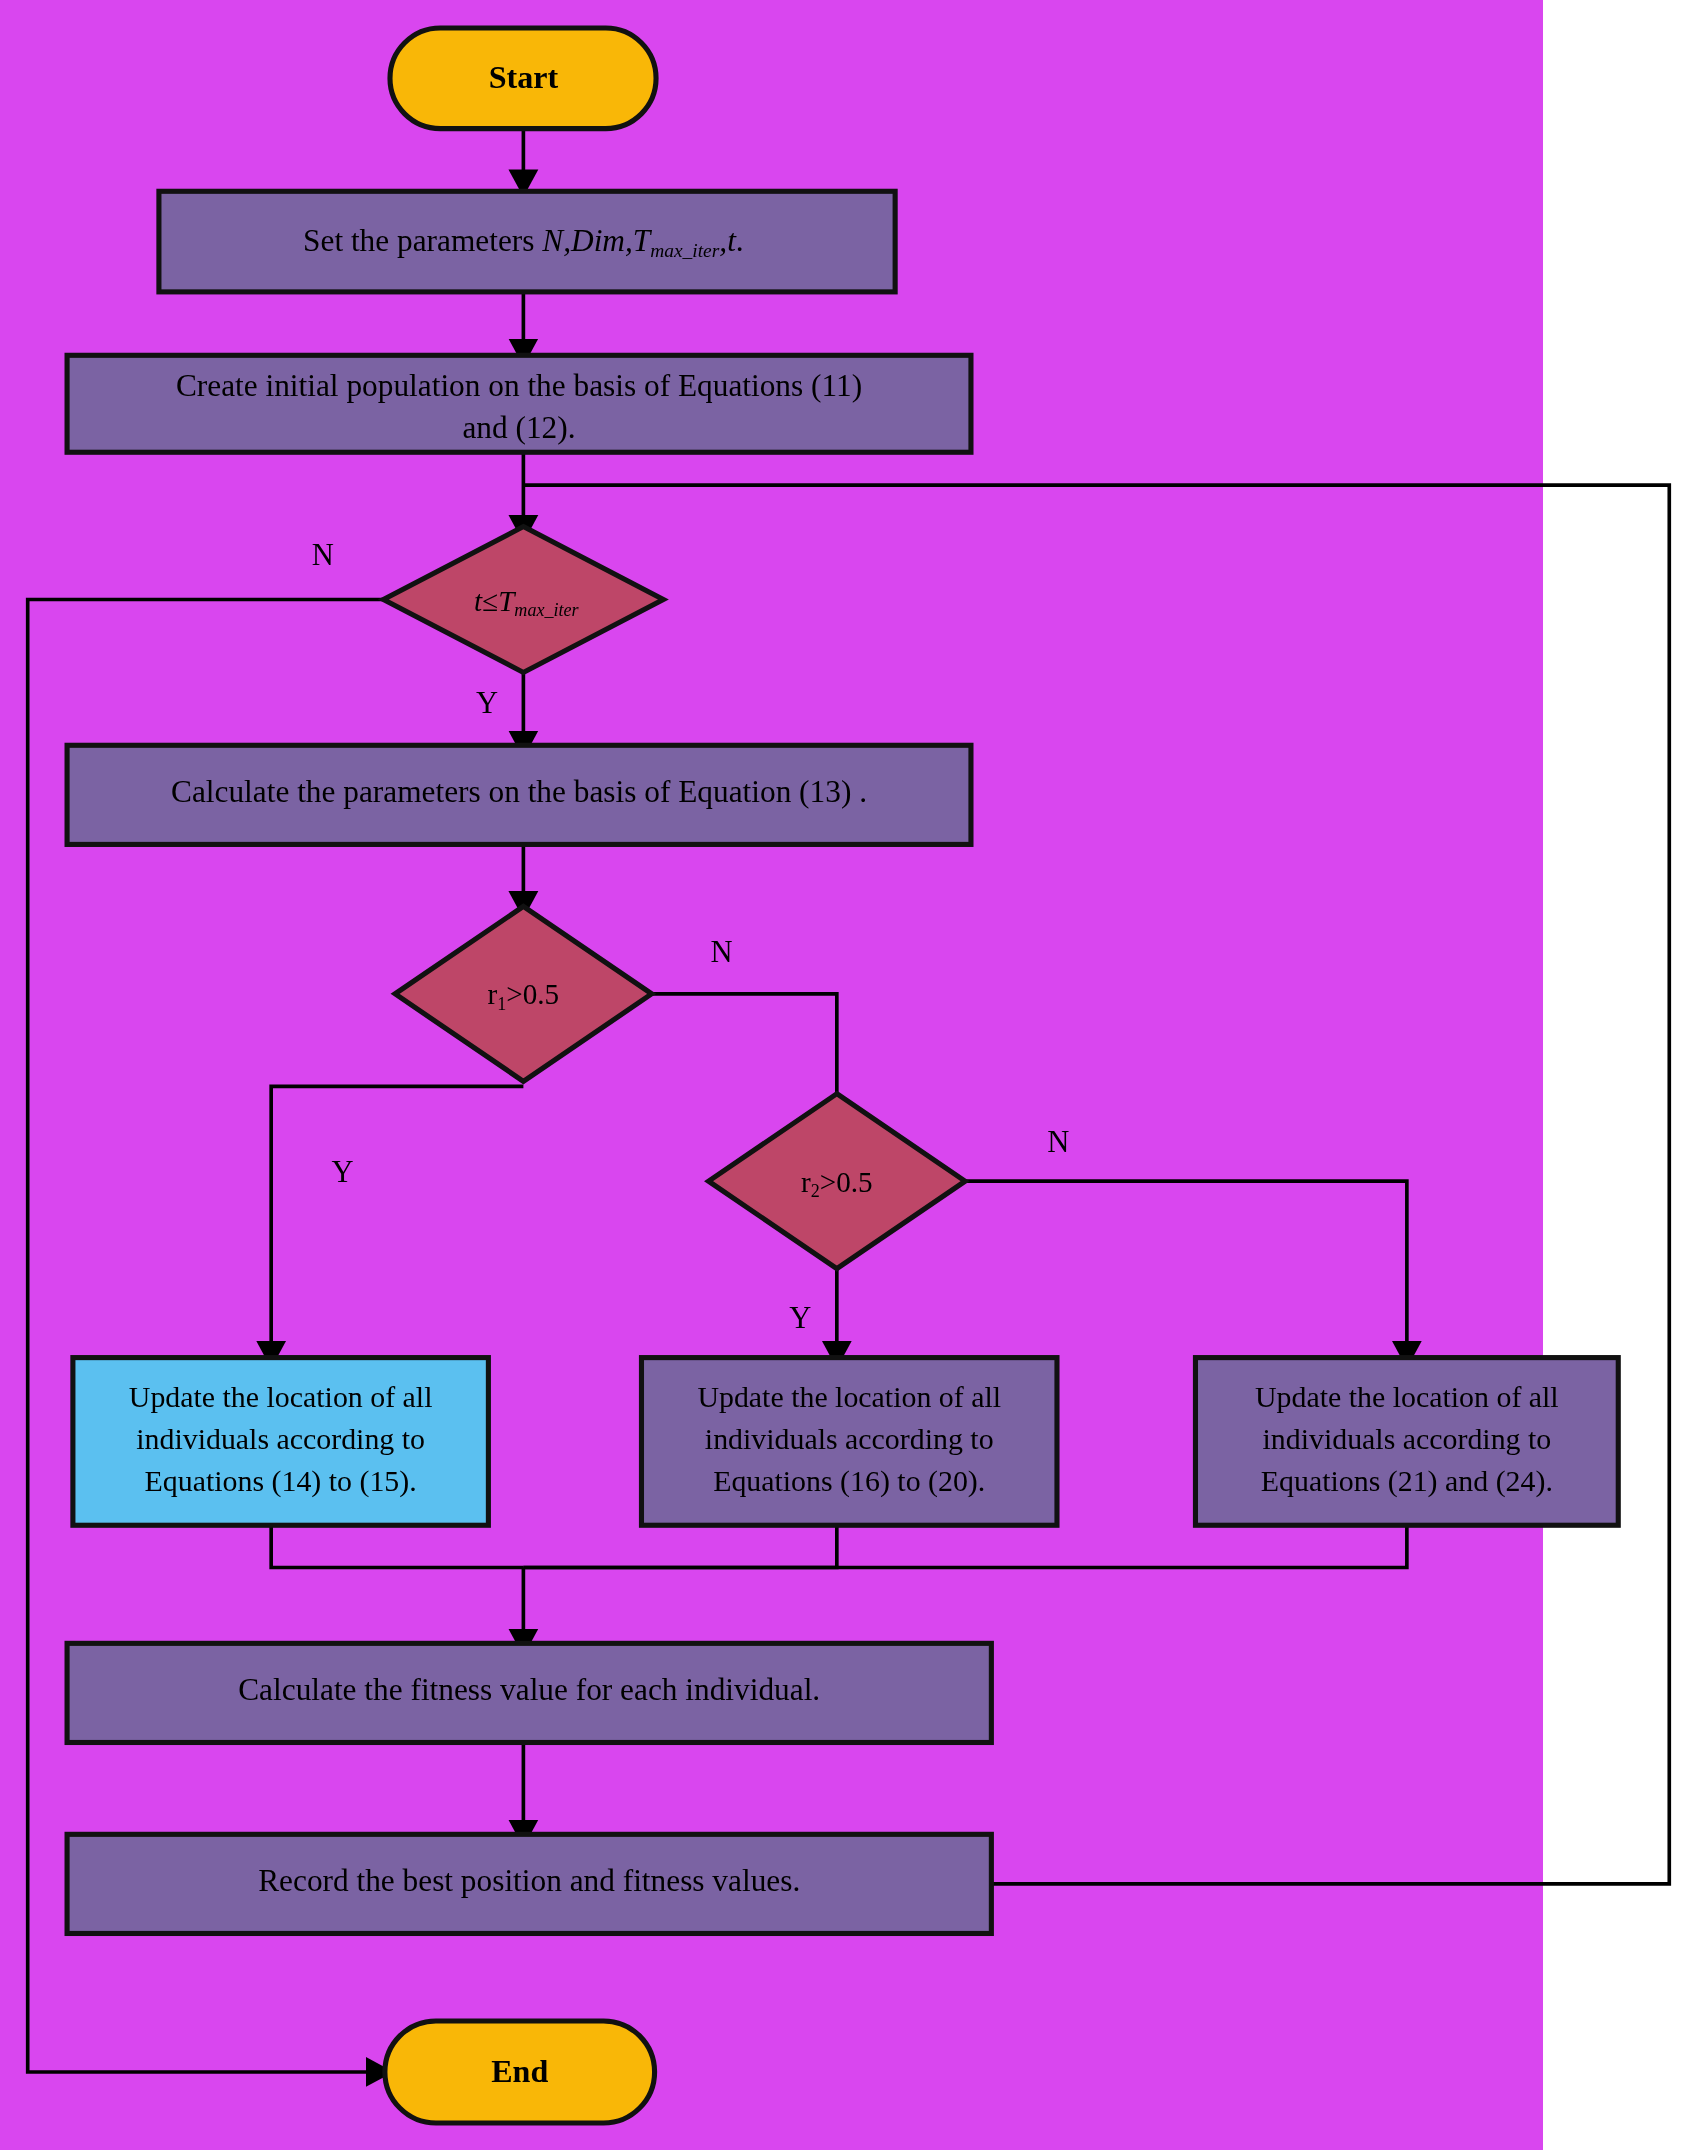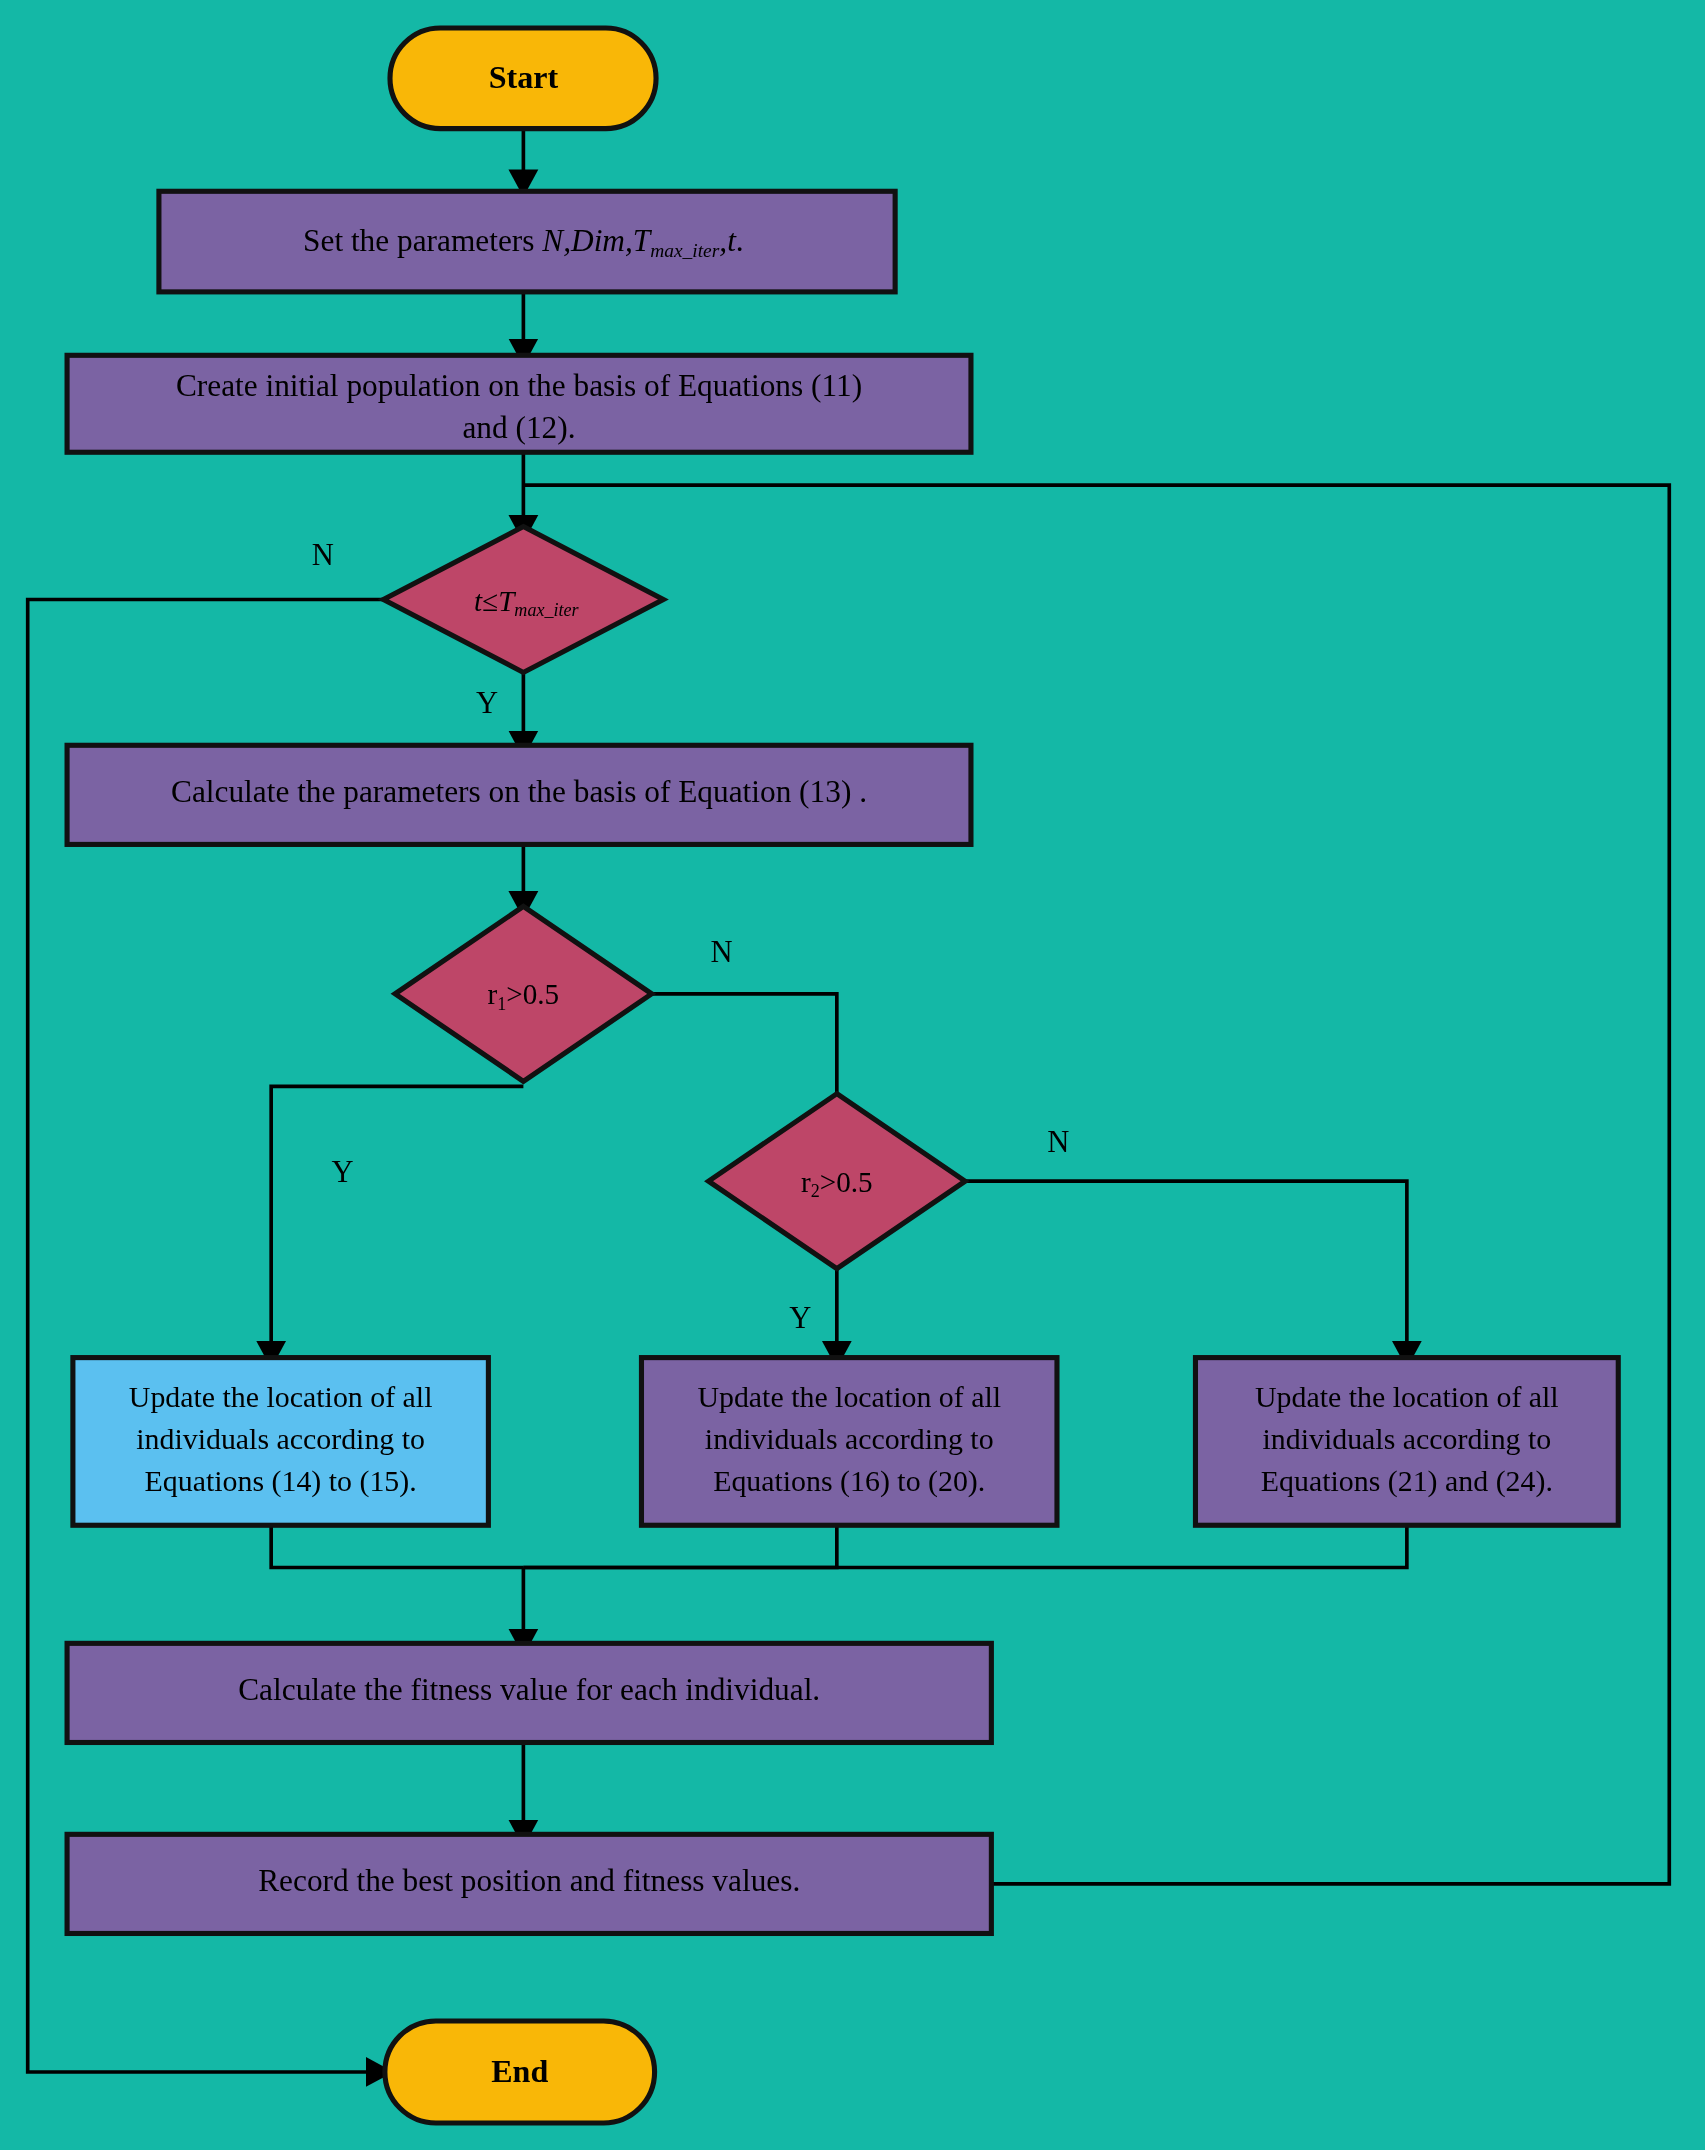--- a/index.html
+++ b/index.html
@@ -8,23 +8,23 @@
     background: #ffffff;
   }
   body {
     width: 1705px;
     height: 2151px;
     font-family: "Liberation Serif", "DejaVu Serif", serif;
     overflow: hidden;
   }
   #flowchart-root {
     position: relative;
-    width: 1705px;
+    width: 1543px;
     height: 2151px;
-    background: #14b8a6;
+    background: #d946ef;
   }
   svg.chart-canvas {
     position: absolute;
     top: 0; left: 0;
     width: 1705px;
     height: 2151px;
     display: block;
   }
   .node-text {
     font-family: "Liberation Serif", "DejaVu Serif", serif;

